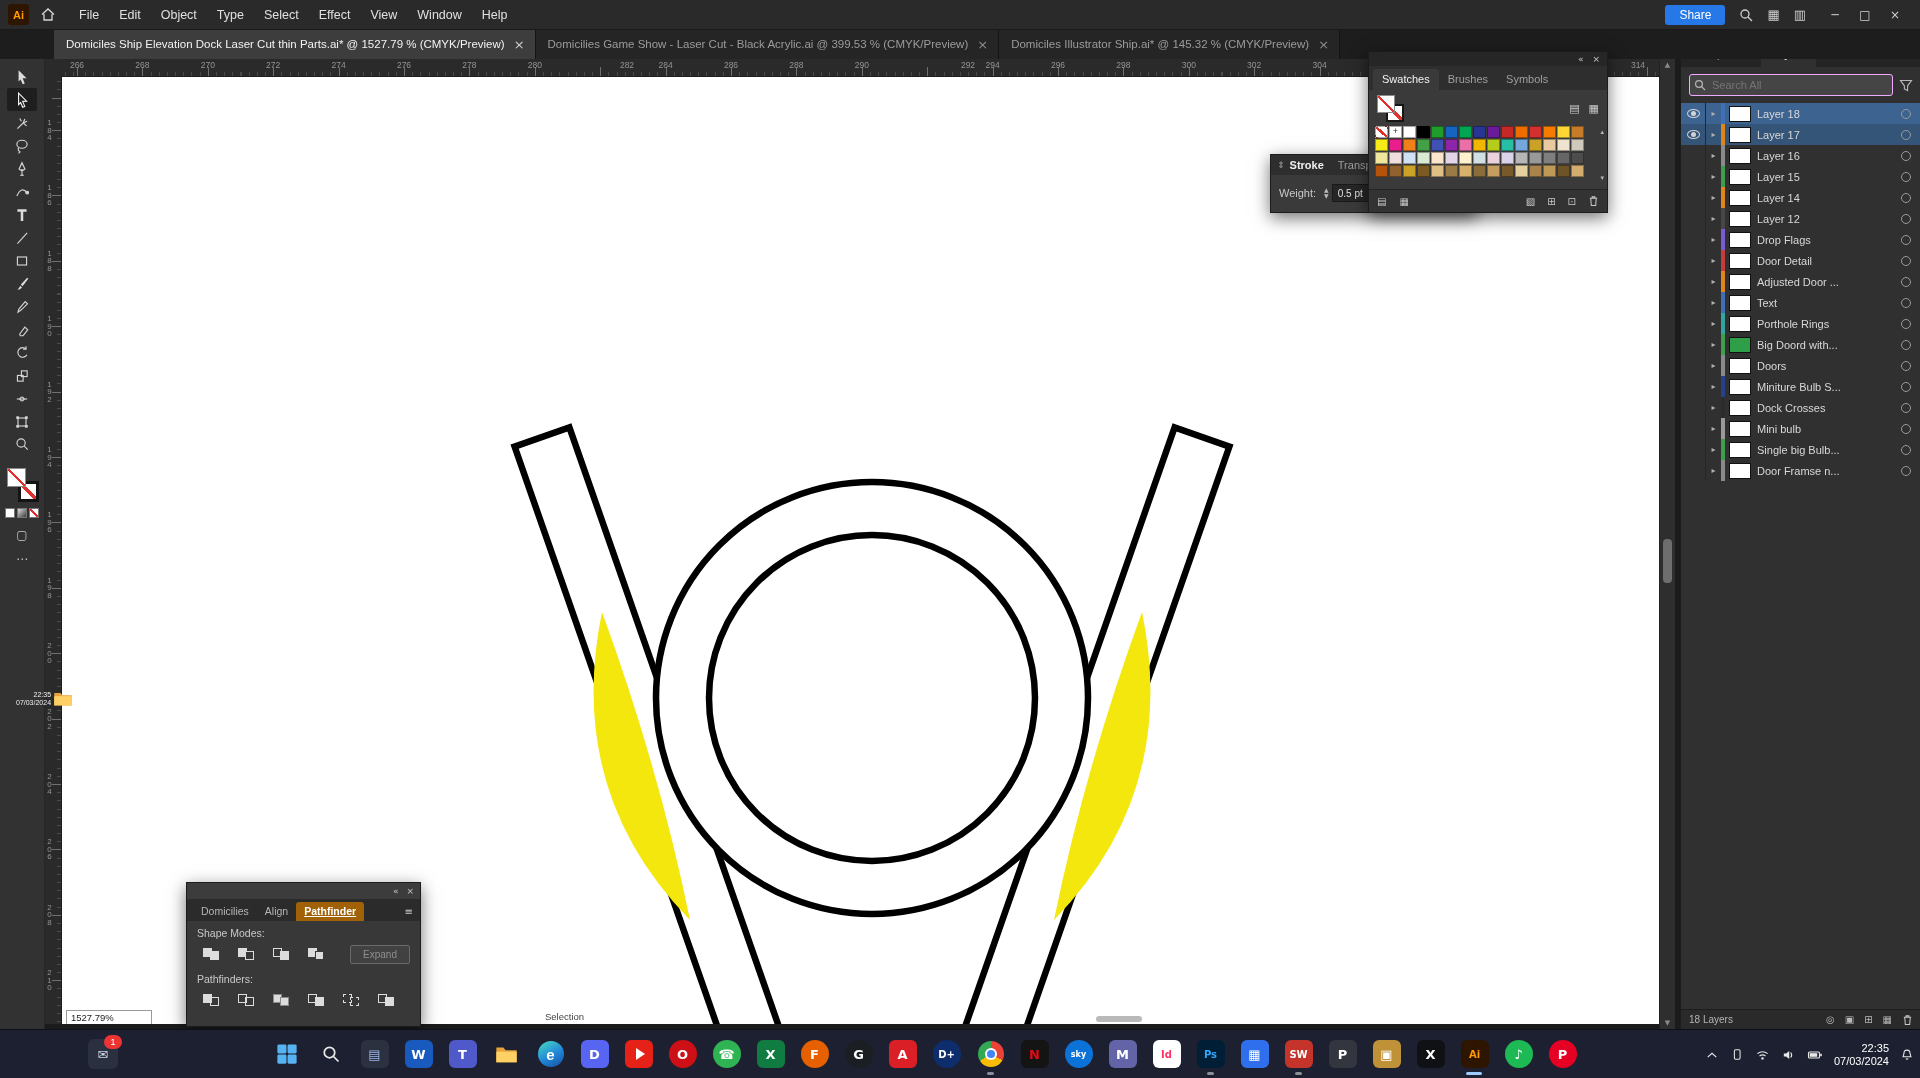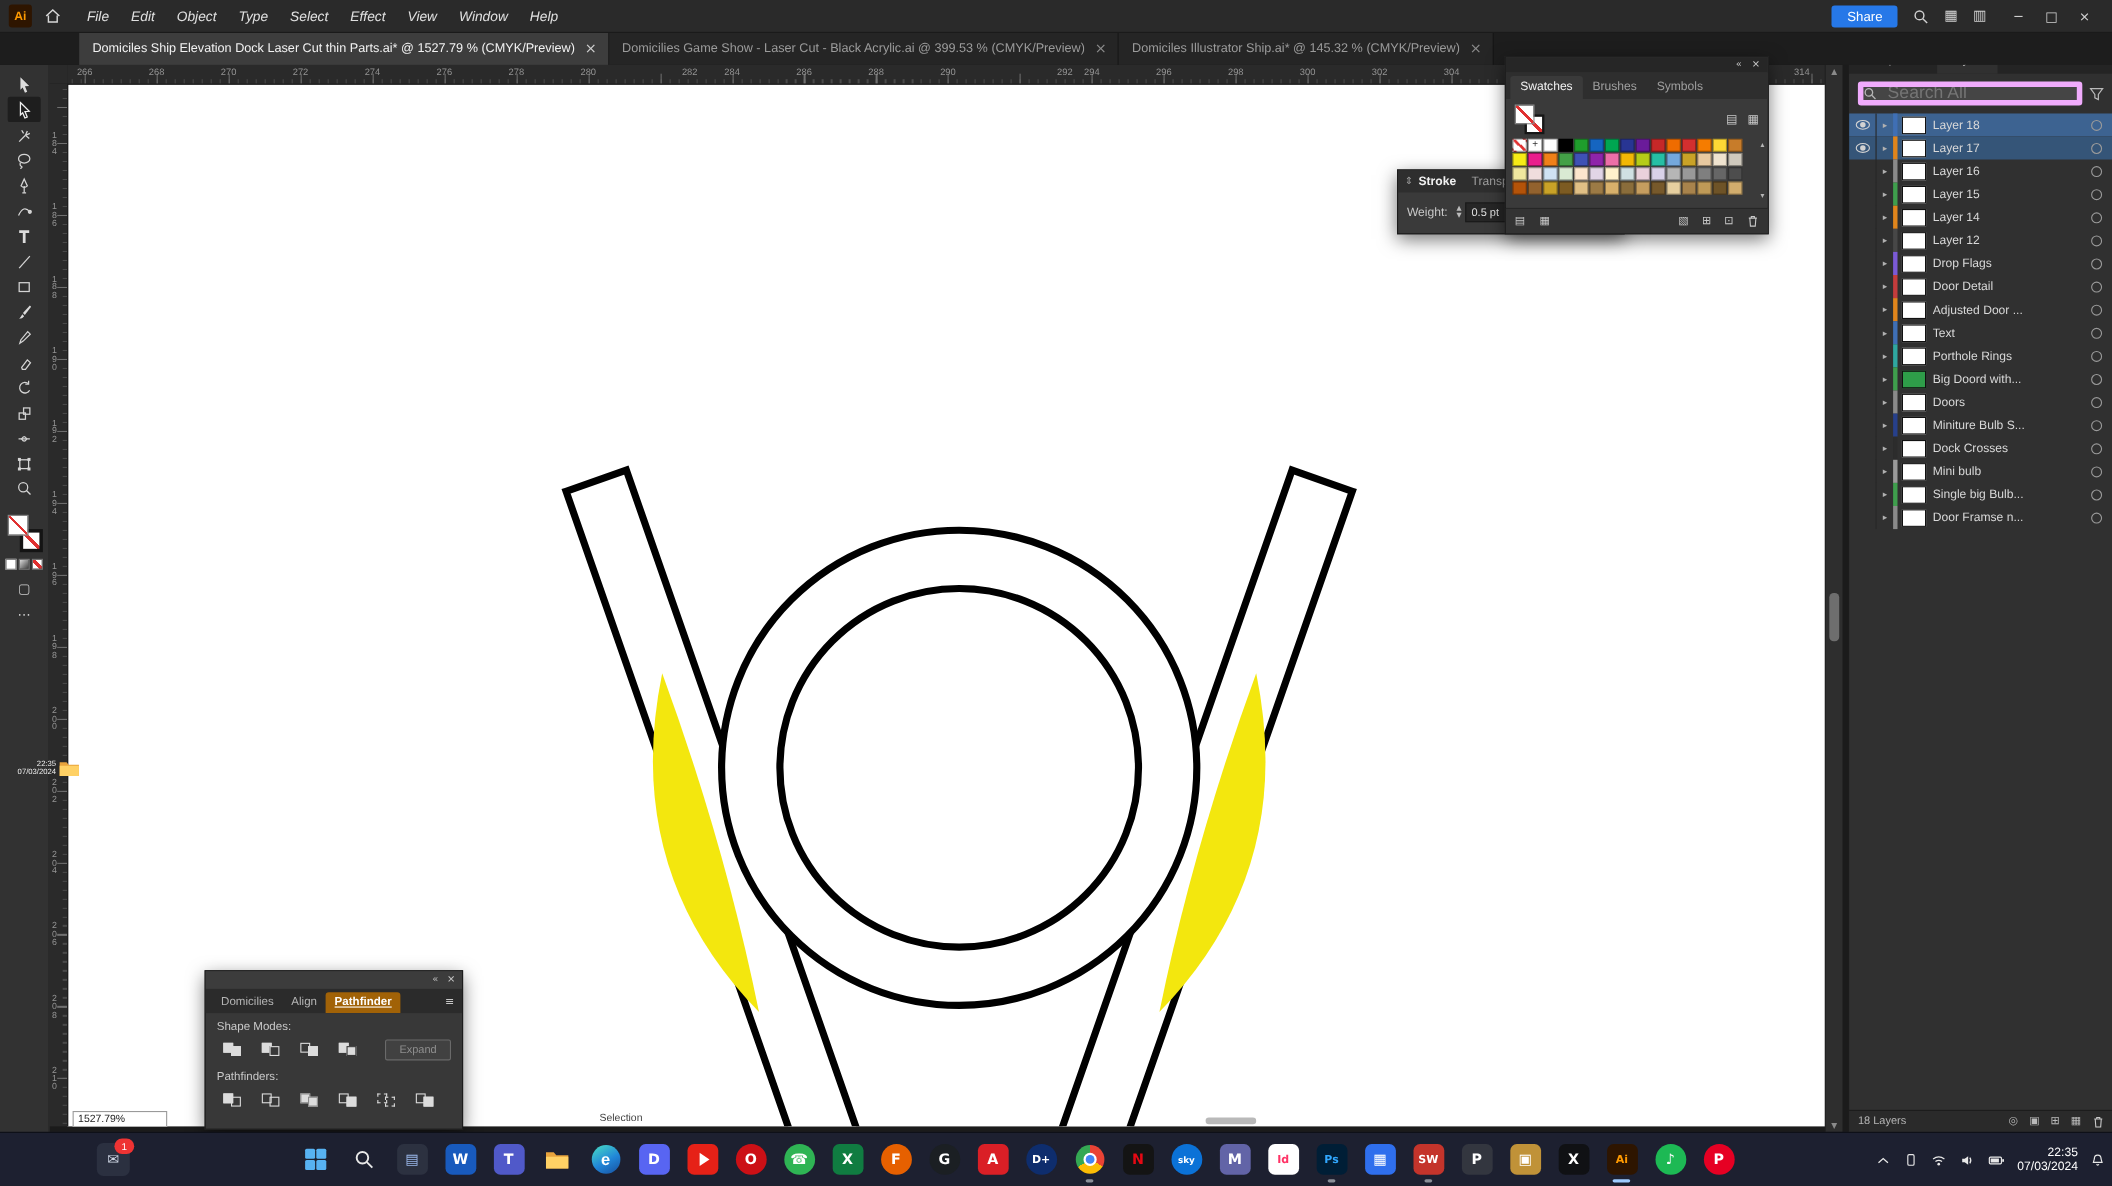--- a/index.html
+++ b/index.html
@@ -17,21 +17,21 @@
   .menu-item{padding:0 10px;font-size:12.5px;color:#e0e0e0;cursor:default;}
   #menubar-right{margin-left:auto;display:flex;align-items:center;gap:14px;padding-right:10px;}
   #share-btn{background:#2678e8;color:#fff;font-size:12px;padding:3px 14px;border-radius:3px;}
   .mb-ico{color:#cfcfcf;font-size:13px;}
   #win-controls{display:flex;gap:0;}
   .win-ctl{width:30px;text-align:center;font-size:12px;color:#cfcfcf;}
 
   
   #tabbar{position:absolute;left:0;top:29px;width:1920px;height:30px;background:#1d1d1d;
           display:flex;align-items:stretch;z-index:19;}
-  #doc-tabs{display:flex;margin-left:72px;}
+  #doc-tabs{display:flex;margin-left:54px;}
   .doc-tab{display:flex;align-items:center;background:#252525;color:#9b9b9b;font-size:11.5px;
            padding:0 10px 0 12px;border-right:1px solid #141414;max-width:470px;white-space:nowrap;}
   .doc-tab.active{background:#3d3d3d;color:#f2f2f2;}
   .tab-label{overflow:hidden;text-overflow:ellipsis;}
   .tab-close{margin-left:9px;color:#8c8c8c;font-size:13px;}
   .doc-tab.active .tab-close{color:#d0d0d0;}
 
   
   #tools-col{position:absolute;left:0;top:59px;width:44px;height:970px;background:#323232;
              border-right:1px solid #262626;z-index:10;}
@@ -87,22 +87,22 @@
   
   #dock{position:absolute;left:1680px;top:34px;width:240px;height:995px;background:#303030;
         border-left:1px solid #1c1c1c;display:flex;flex-direction:column;z-index:15;}
   #dock-tabs{height:33px;background:#242424;display:flex;align-items:flex-end;padding-left:8px;position:relative;}
   .dock-tab{font-size:11.5px;color:#9f9f9f;padding:6px 10px 7px;}
   .dock-tab.active{background:#303030;color:#f2f2f2;border-radius:3px 3px 0 0;}
   #dock-collapse{position:absolute;right:8px;top:8px;color:#8f8f8f;font-size:10px;}
   #dock-search-row{height:36px;display:flex;align-items:center;gap:6px;padding:0 8px;background:#303030;}
   #search-wrap{position:relative;flex:1;}
   #search-wrap svg{position:absolute;left:5px;top:5px;}
-  #layers-search{width:100%;box-sizing:border-box;background:#454545;border:5px solid #f0abfc;border-radius:3px;
-                 height:22px;color:#ddd;font-size:16px;padding:0 6px 0 22px;outline:none;}
+  #layers-search{width:100%;box-sizing:border-box;background:#454545;border:1px solid #f0abfc;border-radius:3px;
+                 height:22px;color:#ddd;font-size:11px;padding:0 6px 0 22px;outline:none;}
   #layer-rows{flex:1;overflow:hidden;}
   .layer-row{display:flex;align-items:center;height:21px;font-size:11px;color:#d8d8d8;}
   .layer-row.sel1{background:#3d6391;}
   .layer-row.sel2{background:#355578;}
   .eye-cell{width:24px;height:21px;display:flex;align-items:center;justify-content:center;
             border-right:1px solid #262626;flex:none;}
   .eye{width:11px;height:7px;border:1px solid #d2d2d2;border-radius:50%;position:relative;display:block;}
   .eye::after{content:"";position:absolute;left:3px;right:3px;top:1px;bottom:1px;background:#d2d2d2;border-radius:50%;}
   .lr-chevron{width:15px;text-align:center;color:#b0b0b0;font-size:8px;flex:none;}
   .lr-strip{width:4px;height:21px;flex:none;display:block;}
@@ -212,21 +212,21 @@
 </head>
 <body>
 
 <div id="menubar">
   <div id="ai-logo">Ai</div>
   <span id="home-icon">
     <svg width="14" height="13" viewBox="0 0 14 13">
         <path d="M1 6.5 L7 1 L13 6.5 M3 6 V12 H11 V6" fill="none" stroke="#d8d8d8" stroke-width="1.3"></path>
       </svg>
   </span>
-  <div id="menu-items" style="display: flex; font-style: italic;">
+  <div id="menu-items" style="display: flex;">
       <span class="menu-item">File</span>
       <span class="menu-item">Edit</span>
       <span class="menu-item">Object</span>
       <span class="menu-item">Type</span>
       <span class="menu-item">Select</span>
       <span class="menu-item">Effect</span>
       <span class="menu-item">View</span>
       <span class="menu-item">Window</span>
       <span class="menu-item">Help</span>
     </div>

